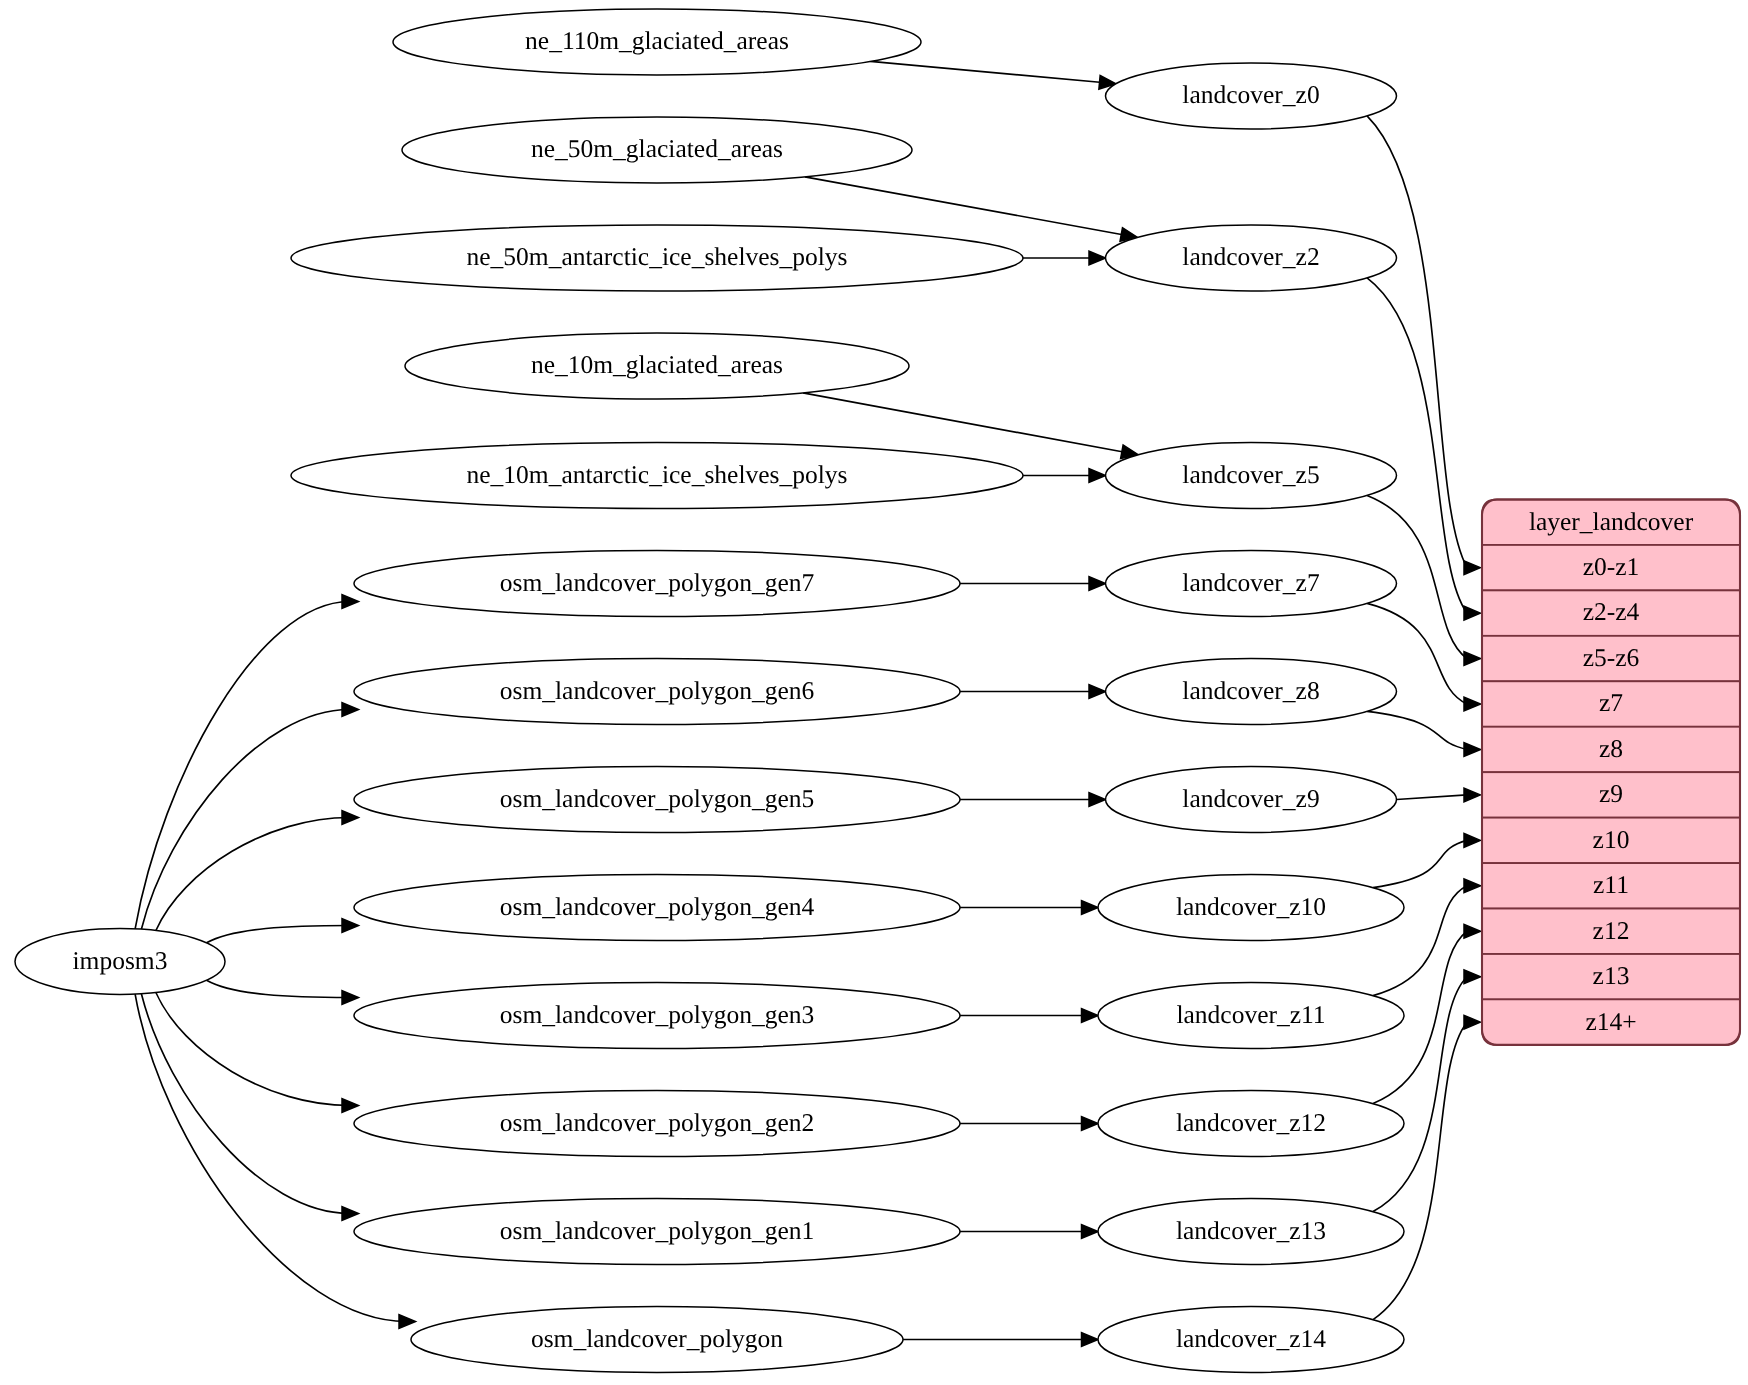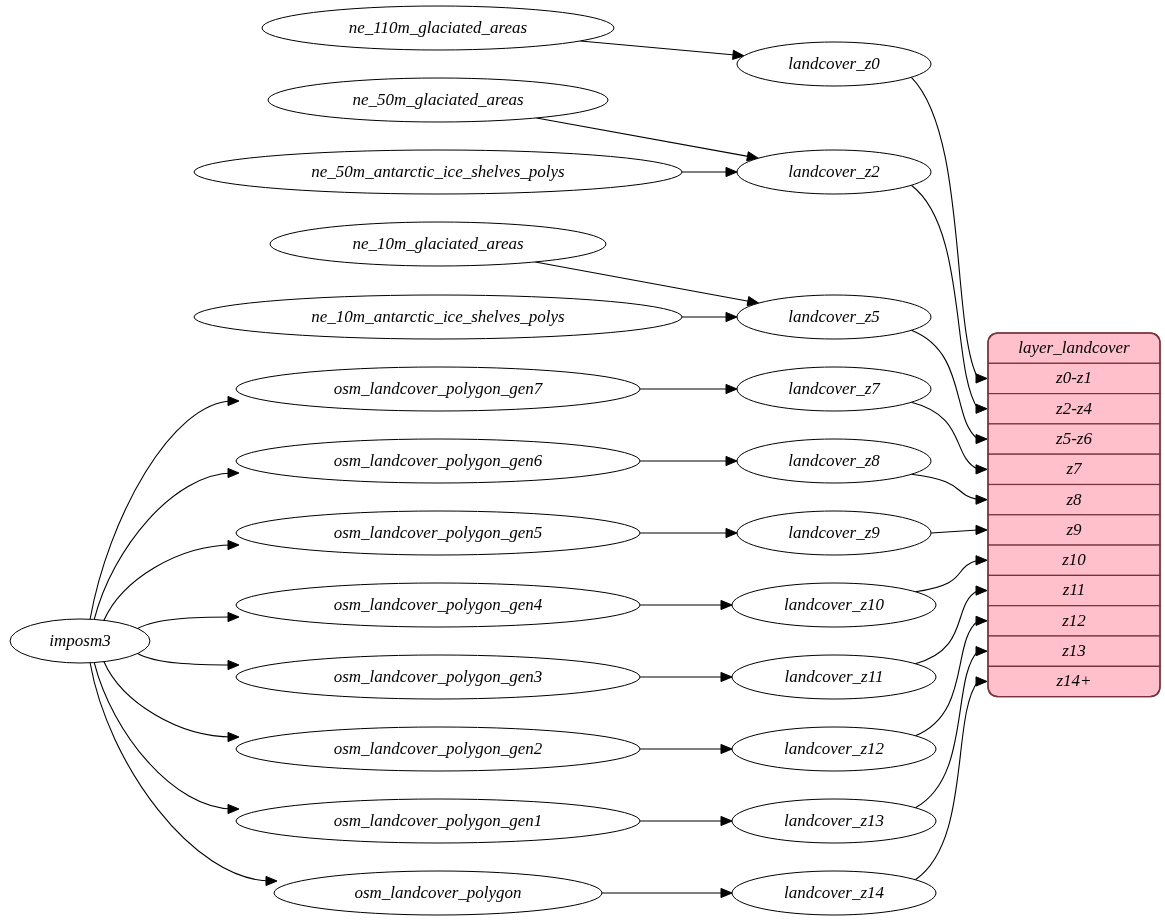--- a/index.html
+++ b/index.html
@@ -1,21 +1,21 @@
 <!DOCTYPE html>
 <html><head>
 <meta charset="utf-8">
 <style>
   html,body{margin:0;padding:0;background:#ffffff;}
   body{
     width:1165px;height:923px;
     font-family:"Liberation Serif","DejaVu Serif",serif;
     overflow:hidden;
   }
-  #graph-root{position:relative;width:1165px;height:923px;font-style:italic;}
+  #graph-root{position:relative;width:1165px;height:923px;}
   svg#graph{display:block;width:1165px;height:923px;}
   .node-ellipse{fill:#ffffff;stroke:#000000;stroke-width:1;}
   .node-label{font-family:"Liberation Serif","DejaVu Serif",serif;font-size:17px;fill:#000000;text-anchor:middle;dominant-baseline:middle;}
   .edge-path{fill:none;stroke:#000000;stroke-width:1.1;}
   .edge-arrow{fill:#000000;stroke:#000000;stroke-width:1;}
   .tbl-cell{fill:#ffc0cb;stroke:#77323c;stroke-width:1.2;}
   .tbl-outer{fill:none;stroke:#77323c;stroke-width:1.4;}
   .tbl-text{font-family:"Liberation Serif","DejaVu Serif",serif;font-size:17px;fill:#000000;text-anchor:middle;dominant-baseline:middle;}
 </style>
 </head>

